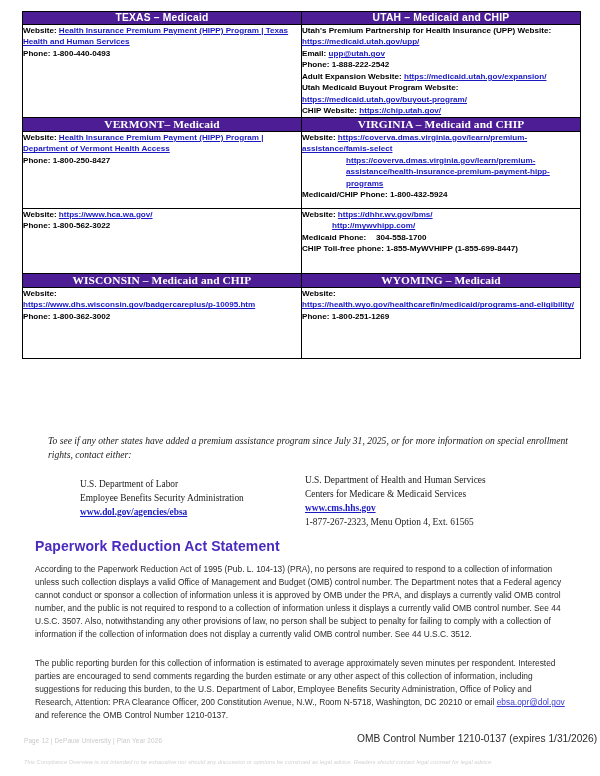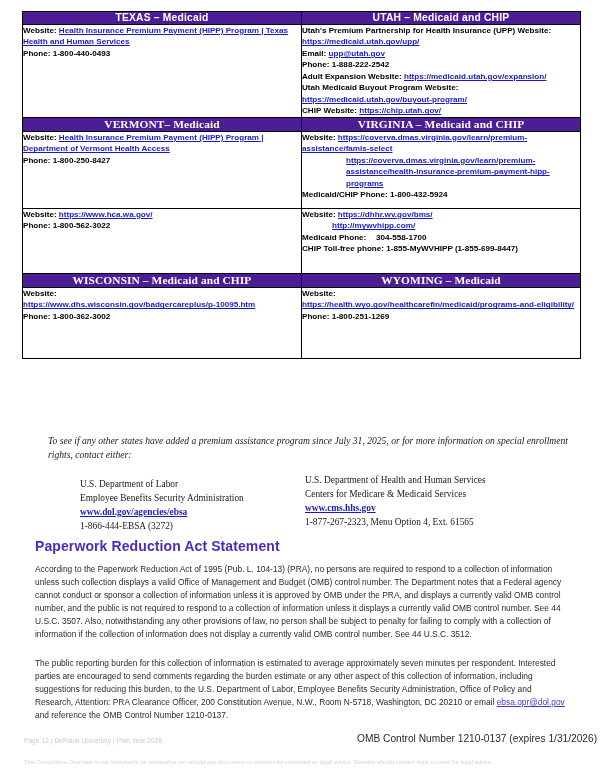--- a/index.html
+++ b/index.html
@@ -244,21 +244,20 @@
 
     </tbody>
   </table>
 
   <div class="para-serif" id="intro-para">To see if any other states have added a premium assistance program since July 31, 2025, or for more information on special enrollment rights, contact either:</div>
 
   <div class="contact-col" id="contact-dol">
     <div>U.S.  Department of Labor</div>
     <div>Employee Benefits Security Administration</div>
     <div><a href="#" class="link">www.dol.gov/agencies/ebsa</a></div>
-    <div>1-866-444-EBSA (3272)</div>
   </div>
 
   <div class="contact-col" id="contact-hhs">
     <div>U.S.  Department of Health and Human Services</div>
     <div>Centers for Medicare &amp; Medicaid Services</div>
     <div><a href="#" class="link">www.cms.hhs.gov</a></div>
     <div>1-877-267-2323, Menu Option 4, Ext.  61565</div>
   </div>
 
   <div id="pra-heading">Paperwork Reduction Act Statement</div>

